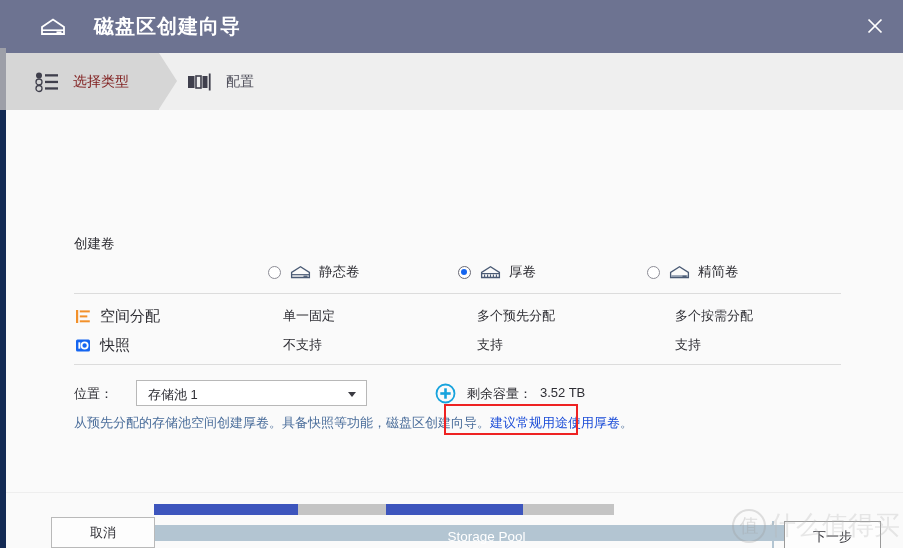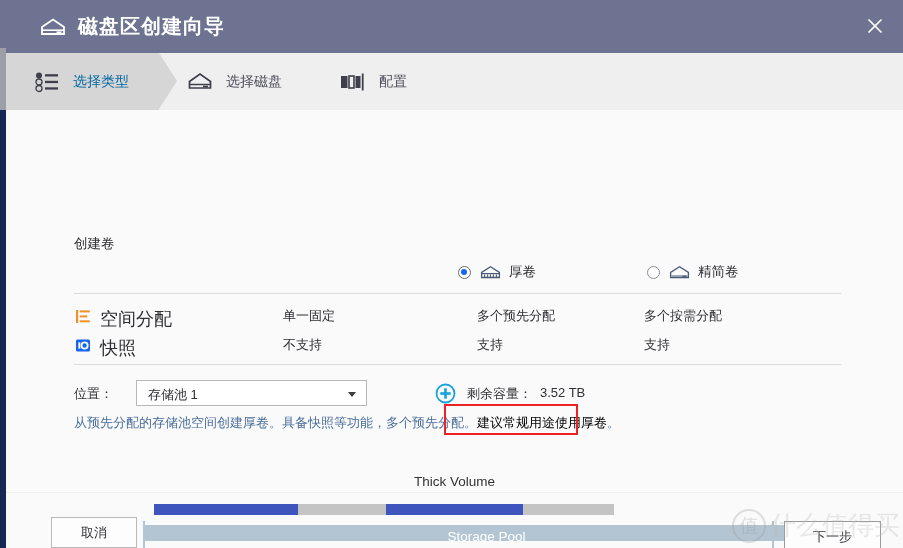--- a/index.html
+++ b/index.html
@@ -47,21 +47,21 @@
   }
   #title-icon {
     margin-left: 32px;
     width: 30px; height: 22px;
     display: flex; align-items: center; justify-content: center;
   }
   #title-text {
     color: #ffffff;
     font-size: 20px;
     font-weight: bold;
-    margin-left: 10px;
+    margin-left: 26px;
     letter-spacing: 1px;
   }
   #close-btn {
     position: absolute;
     right: 12px; top: 10px;
     width: 32px; height: 32px;
     display: flex; align-items: center; justify-content: center;
     cursor: pointer;
   }
   #close-btn svg { display:block; }
@@ -99,21 +99,21 @@
     width: 30px; height: 26px;
     display: flex; align-items: center; justify-content: center;
     flex: 0 0 auto;
   }
   .step-label {
     margin-left: 11px;
     font-size: 14px;
     color: #4e4e5a;
     white-space: nowrap;
   }
-  .step.active .step-label { color: #0369a1; }
+  .step.active .step-label { color: #7f1d1d; }
 
   
   #content {
     position: relative;
     height: 438px;
     background: #fafafa;
   }
 
   #create-volume-label {
     position: absolute;
@@ -187,34 +187,34 @@
   #feat-row-1 { top: 226px; }
   .feat-icon {
     position: absolute;
     left: 0; top: 1px;
     width: 17px; height: 16px;
     display: flex; align-items: center; justify-content: center;
   }
   .feat-name {
     position: absolute;
     left: 26px; top: 0;
-    font-size: 18px;
+    font-size: 15px;
     color: #2f2f35;
     white-space: nowrap;
   }
   .feat-v {
     position: absolute;
     top: 0;
     font-size: 13px;
     color: #2f2f35;
     white-space: nowrap;
   }
   .feat-v.c0 { left: 209px; }
   .feat-v.c1 { left: 403px; }
-  .feat-v.c2 { left: 570px; }
+  .feat-v.c2 { left: 601px; }
 
   #hr-2 {
     position: absolute;
     left: 68px; top: 254px;
     width: 767px; height: 1px;
     background: #dcdcdc;
   }
 
   
   #location-row {
@@ -275,21 +275,21 @@
 
   
   #desc-line {
     position: absolute;
     left: 68px; top: 304px;
     font-size: 13px;
     color: #4b6e9b;
     white-space: nowrap;
   }
   #desc-highlight {
-    color: #000000;
+    color: #1d4ed8;
   }
   #red-annot-box {
     position: absolute;
     left: 438px; top: 294px;
     width: 134px; height: 31px;
     border: 2.5px solid #ee2222;
     box-sizing: border-box;
     pointer-events: none;
   }
 
@@ -347,21 +347,21 @@
   
   #footer-sep {
     position: absolute;
     left: 0; top: 492px;
     width: 897px; height: 1px;
     background: #eeeeee;
   }
   #cancel-btn {
     position: absolute;
     left: 45px; top: 517px;
-    width: 86px; height: 31px;
+    width: 104px; height: 31px;
     border: 1px solid #b9b9b9;
     background: #fdfdfd;
     box-sizing: border-box;
     font-size: 13px;
     color: #2f2f35;
     display: flex; align-items: center; justify-content: center;
     cursor: pointer;
     font-family: "Liberation Sans", "DejaVu Sans", sans-serif;
   }
   #next-btn {
@@ -442,30 +442,20 @@
           <circle cx="4" cy="11" r="3" fill="none" stroke="#3f3f4c" stroke-width="1.3"></circle>
           <circle cx="4" cy="17.5" r="3" fill="none" stroke="#3f3f4c" stroke-width="1.3"></circle>
           <rect x="10" y="3.2" width="13" height="2.3" fill="#3f3f4c"></rect>
           <rect x="10" y="9.8" width="13" height="2.3" fill="#3f3f4c"></rect>
           <rect x="10" y="16.3" width="13" height="2.3" fill="#3f3f4c"></rect>
         </svg>
       </span>
       <span class="step-label">选择类型</span>
     </div>
 
-    <div class="step">
-      <span class="step-icon">
-        <svg width="26" height="22" viewBox="0 0 26 22">
-          <path d="M2.5 17 L2.5 10.5 L13 3 L23.5 10.5 L23.5 17 Z" fill="none" stroke="#3f3f4c" stroke-width="1.7"></path>
-          <line x1="2.5" y1="13.5" x2="23.5" y2="13.5" stroke="#3f3f4c" stroke-width="1.5"></line>
-          <rect x="16" y="14.7" width="5" height="1.7" fill="#3f3f4c"></rect>
-        </svg>
-      </span>
-      <span class="step-label">选择磁盘</span>
-    </div>
 
     <div class="step">
       <span class="step-icon">
         <svg width="26" height="20" viewBox="0 0 26 20">
           <rect x="1" y="4" width="6.5" height="12" fill="#3f3f4c"></rect>
           <rect x="9" y="4" width="5" height="12" fill="none" stroke="#3f3f4c" stroke-width="1.6"></rect>
           <rect x="15.5" y="4" width="5" height="12" fill="#3f3f4c"></rect>
           <rect x="21.8" y="1.5" width="1.8" height="17" fill="#3f3f4c"></rect>
         </svg>
       </span>
@@ -474,20 +464,31 @@
 
 
   </div>
 
   <div id="content">
 
     <div id="create-volume-label">创建卷</div>
 
     <div id="radio-row">
 
+      <div class="radio-opt opt0">
+        <span class="rb"></span>
+        <span class="vol-icon">
+          <svg width="21" height="15" viewBox="0 0 21 15">
+            <path d="M1.6 12.5 L1.6 7.4 L10.5 1.8 L19.4 7.4 L19.4 12.5 Z" fill="none" stroke="#4a5a74" stroke-width="1.3"></path>
+            <line x1="1.6" y1="9.7" x2="19.4" y2="9.7" stroke="#4a5a74" stroke-width="1.2"></line>
+            <rect x="13.5" y="10.6" width="4" height="1.3" fill="#4a5a74"></rect>
+          </svg>
+        </span>
+        <span class="radio-label">静态卷</span>
+      </div>
 
       <div class="radio-opt opt2">
         <span class="rb"></span>
         <span class="vol-icon">
           <svg width="21" height="15" viewBox="0 0 21 15">
             <path d="M1.6 12.5 L1.6 7.4 L10.5 1.8 L19.4 7.4 L19.4 12.5 Z" fill="none" stroke="#4a5a74" stroke-width="1.3"></path>
             <path d="M2.3 10.2 L18.7 10.2 L18.7 11.9 L2.3 11.9 Z" fill="#8c99ad"></path>
             <rect x="13.5" y="10.6" width="4" height="1.3" fill="#4a5a74"></rect>
           </svg>
         </span>
@@ -559,26 +560,25 @@
           <rect x="5.3" y="9.2" width="10.4" height="2.6" fill="#17a3dd"></rect>
           <rect x="9.2" y="5.3" width="2.6" height="10.4" fill="#17a3dd"></rect>
         </svg>
       </span>
 
       <span id="free-cap-label">剩余容量：</span>
       <span id="free-cap-value">3.52 TB</span>
     </div>
 
     <div id="desc-line">
-      <span>从预先分配的存储池空间创建厚卷。具备快照等功能，多个预先分配。</span><span id="desc-highlight">建议常规用途使用厚卷</span><span>。</span>
+      <span>从预先分配的存储池空间创建厚卷。具备快照等功能，磁盘区创建向导。</span><span id="desc-highlight">建议常规用途使用厚卷</span><span>。</span>
     </div>
     <div id="red-annot-box"></div>
 
     <div id="diagram">
-      <div id="diagram-title">Thick Volume</div>
 
       <div class="vol-bar b0">
         <div class="used" style="width:62%"></div>
       </div>
       <div class="vol-bar b1">
         <div class="used" style="width:60%"></div>
       </div>
 
     </div>
 

